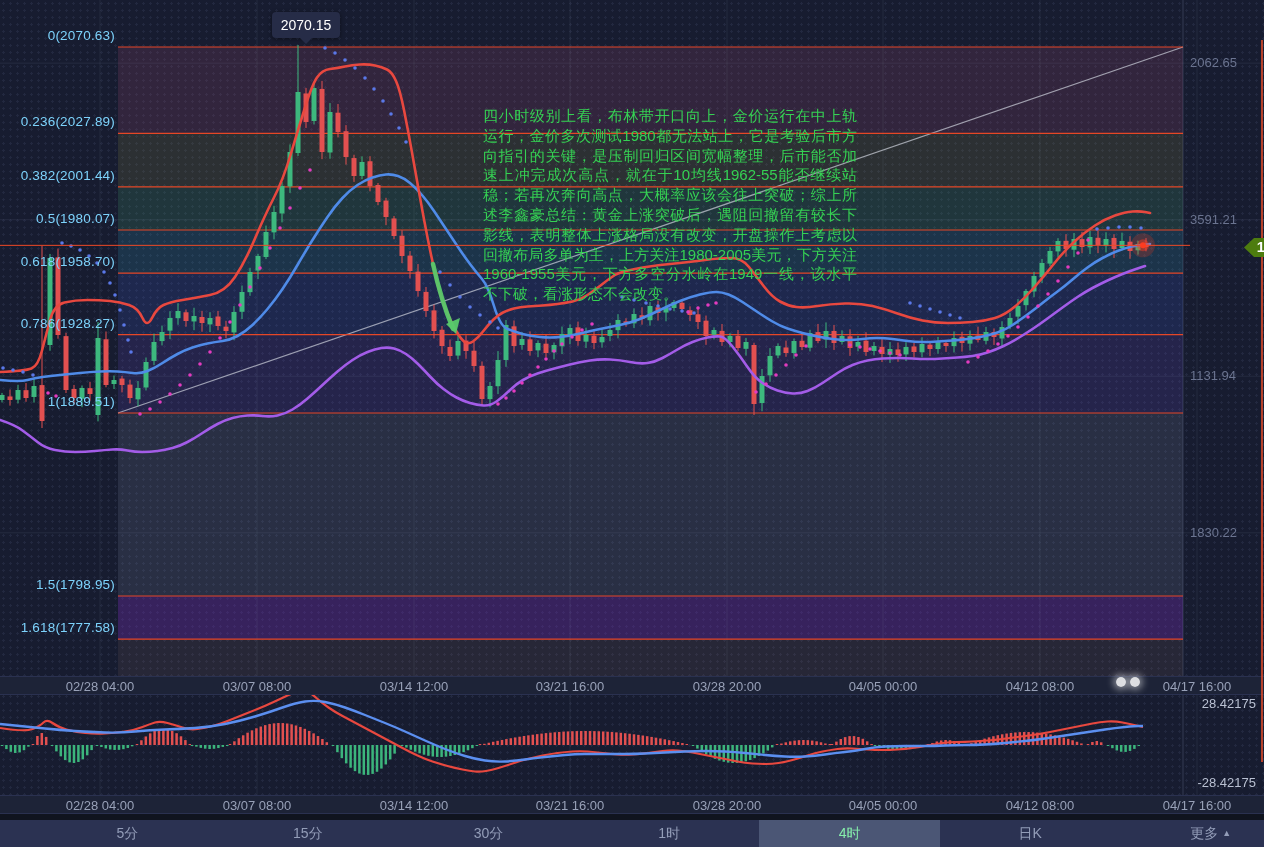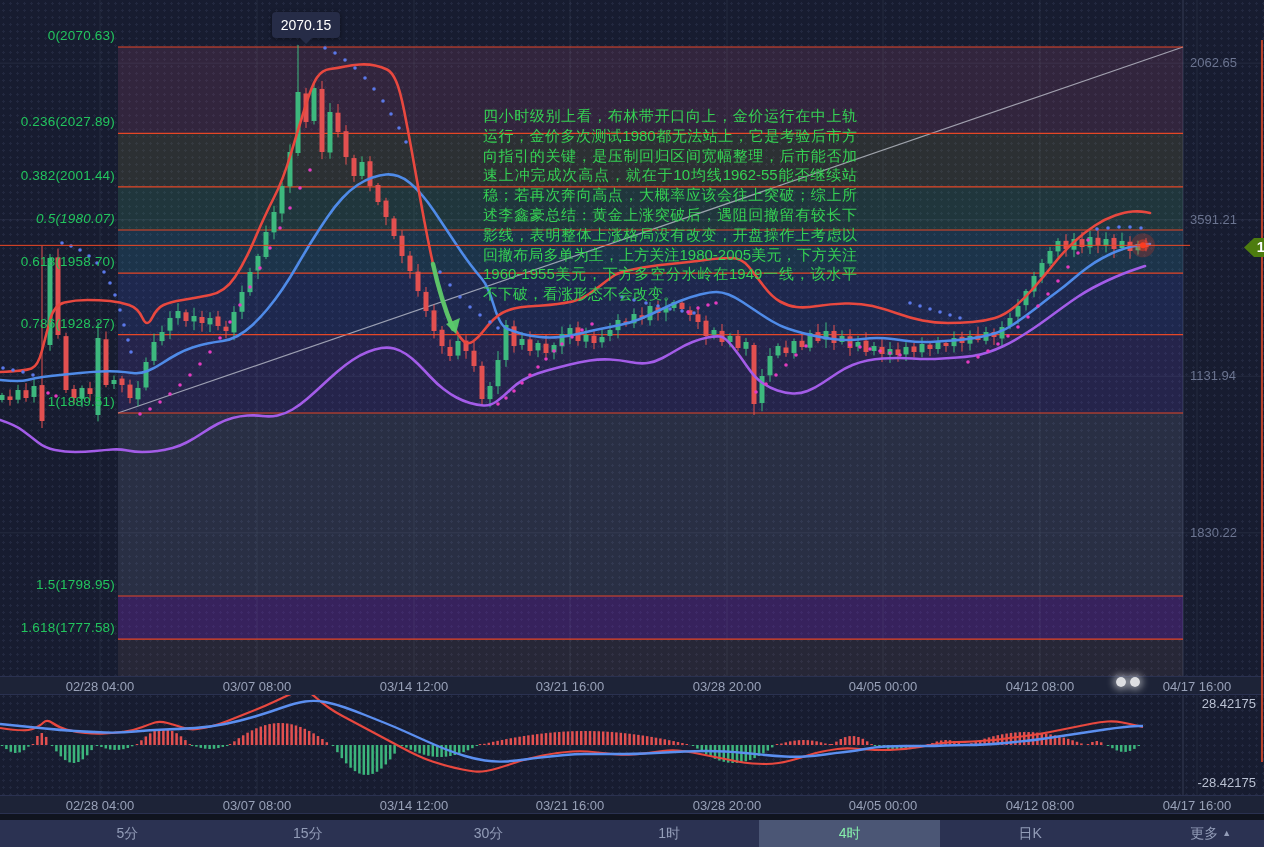--- a/index.html
+++ b/index.html
@@ -3,21 +3,21 @@
 <meta charset="utf-8">
 <style>
   html,body{margin:0;padding:0;background:#10141f;font-family:"Liberation Sans",sans-serif;}
   #app{position:relative;width:1264px;height:847px;background:#171c30;overflow:hidden;}
   .dots{position:absolute;left:0;top:0;width:1264px;height:813px;
     background-image:radial-gradient(rgba(130,150,200,0.10) 1.1px,transparent 1.25px);
     background-size:7px 7px;pointer-events:none;}
   svg{position:absolute;left:0;top:0;display:block;}
   #main-svg{z-index:2;}
   #macd-svg{top:695px;z-index:2;}
-  .fib-label{position:absolute;left:0;width:115px;text-align:right;color:#22c55e;
+  .fib-label{position:absolute;left:0;width:115px;text-align:right;color:#7dd3fc;
     font-size:13.5px;line-height:16px;z-index:6;letter-spacing:.2px;}
   .raxis-label{position:absolute;left:1190px;color:#6b7490;font-size:13px;line-height:16px;z-index:6;}
   .time-strip{position:absolute;left:0;width:1264px;height:19px;background:#1d2337;z-index:4;
     border-top:1px solid #2a3150;border-bottom:1px solid #2a3150;box-sizing:border-box;}
   .time-label{position:absolute;top:2px;transform:translateX(-50%);color:#98a1b8;font-size:13px;white-space:nowrap;}
   #strip-top{top:676px;}
   #strip-bottom{top:795px;}
   #gap-strip{position:absolute;top:814px;left:0;width:1264px;height:6px;background:#10141f;z-index:4;}
   #tabbar{position:absolute;top:820px;left:0;width:1264px;height:27px;background:#2b3252;z-index:6;display:flex;padding-left:37px;}
   .tab{flex:1;display:flex;align-items:center;justify-content:center;color:#939db8;font-size:14px;cursor:pointer;}
@@ -773,21 +773,21 @@
         <rect x="1137.5500000000006" y="50" width="2.5" height="1.0191931666935152" fill="#3cb57c"></rect>
       </g>
       <path d="M0,33Q25,37 32.5,34Q40,31 43.5,27.5Q47,24 52.5,28Q58,32 66.5,34.5Q75,37 85,38Q95,39 105,38.5Q115,38 125,36.5Q135,35 142.5,32Q150,29 155,27.5Q160,26 167.5,28Q175,30 182.5,32.5Q190,35 197.5,34Q205,33 212.5,31Q220,29 227.5,26Q235,23 242.5,20Q250,17 257.5,14Q265,11 272.5,7.5Q280,4 287.5,0.5Q295,-3 300,-4Q305,-5 308.5,-3Q312,-1 317,3.5Q322,8 328.5,12.5Q335,17 342.5,21Q350,25 357.5,29Q365,33 372.5,37Q380,41 387.5,45Q395,49 402.5,53Q410,57 417.5,60.5Q425,64 432.5,66.5Q440,69 447.5,71Q455,73 462.5,74.5Q470,76 475,76.5Q480,77 486,76Q492,75 498.5,73Q505,71 512.5,68.5Q520,66 527.5,64Q535,62 542.5,60.5Q550,59 557.5,58Q565,57 572.5,56.5Q580,56 587.5,56.5Q595,57 602.5,58Q610,59 617.5,59.5Q625,60 632.5,59.5Q640,59 647.5,58Q655,57 662.5,56Q670,55 677.5,55.5Q685,56 692.5,57.5Q700,59 707.5,60.5Q715,62 722.5,63.5Q730,65 737.5,66.5Q745,68 752.5,68.5Q760,69 766,69Q772,69 778.5,68Q785,67 792.5,65Q800,63 807.5,60.5Q815,58 822.5,56.5Q830,55 837.5,54Q845,53 852.5,53.5Q860,54 867.5,54.5Q875,55 882.5,55Q890,55 897.5,54.5Q905,54 912.5,53Q920,52 927.5,50.5Q935,49 942.5,48Q950,47 957.5,47Q965,47 972.5,46.5Q980,46 987.5,45.5Q995,45 1002.5,44Q1010,43 1017.5,42Q1025,41 1032.5,40Q1040,39 1047.5,37.5Q1055,36 1062.5,34.5Q1070,33 1077.5,31.5Q1085,30 1092.5,28.5Q1100,27 1107.5,26.5Q1115,26 1122.5,27.5Q1130,29 1136.5,30.5L1143,32" stroke="#e8483f" stroke-width="2.2" fill="none"></path>
       <path d="M0,29Q30,32 45,33.5Q60,35 75,36Q90,37 105,37.5Q120,38 135,36.5Q150,35 165,34.5Q180,34 195,33Q210,32 225,29Q240,26 255,21.5Q270,17 282.5,12.5Q295,8 305,6.5Q315,5 325,7Q335,9 345,12.5Q355,16 365,20Q375,24 385,28Q395,32 405,36.5Q415,41 425,45.5Q435,50 445,54Q455,58 465,61Q475,64 485,65.5Q495,67 505,66.5Q515,66 525,64.5Q535,63 545,62Q555,61 565,60Q575,59 585,59Q595,59 605,59Q615,59 625,59Q635,59 645,58.5Q655,58 665,57.5Q675,57 685,56.5Q695,56 705,56Q715,56 725,56.5Q735,57 745,58Q755,59 765,60Q775,61 785,61.5Q795,62 805,61.5Q815,61 825,59.5Q835,58 845,57Q855,56 865,54Q875,52 885,51.5Q895,51 905,51Q915,51 925,51Q935,51 945,50.5Q955,50 965,50Q975,50 985,49.5Q995,49 1005,48Q1015,47 1025,46Q1035,45 1045,43.5Q1055,42 1065,40.5Q1075,39 1085,37.5Q1095,36 1105,34.5Q1115,33 1125,32Q1135,31 1139,31L1143,31" stroke="#5b8ff0" stroke-width="2.4" fill="none"></path>
     </svg>
 
   <div id="fib-labels">
       <div class="fib-label" style="top: 28px;">0(2070.63)</div>
       <div class="fib-label" style="top: 114.367px;">0.236(2027.89)</div>
       <div class="fib-label" style="top: 167.816px; text-align: right;">0.382(2001.44)</div>
-      <div class="fib-label" style="top: 211px; font-style: italic;">0.5(1980.07)</div>
+      <div class="fib-label" style="top: 211px;">0.5(1980.07)</div>
       <div class="fib-label" style="top: 254.184px;">0.618(1958.70)</div>
       <div class="fib-label" style="top: 315.675px;">0.786(1928.27)</div>
       <div class="fib-label" style="top: 394px;">1(1889.51)</div>
       <div class="fib-label" style="top: 577px;">1.5(1798.95)</div>
       <div class="fib-label" style="top: 620.184px;">1.618(1777.58)</div>
     </div>
   <div id="raxis-labels">
       <div class="raxis-label" style="top: 55.1257px;">2062.65</div>
       <div class="raxis-label" style="top: 211.694px;">3591.21</div>
       <div class="raxis-label" style="top: 368.242px;">1131.94</div>

